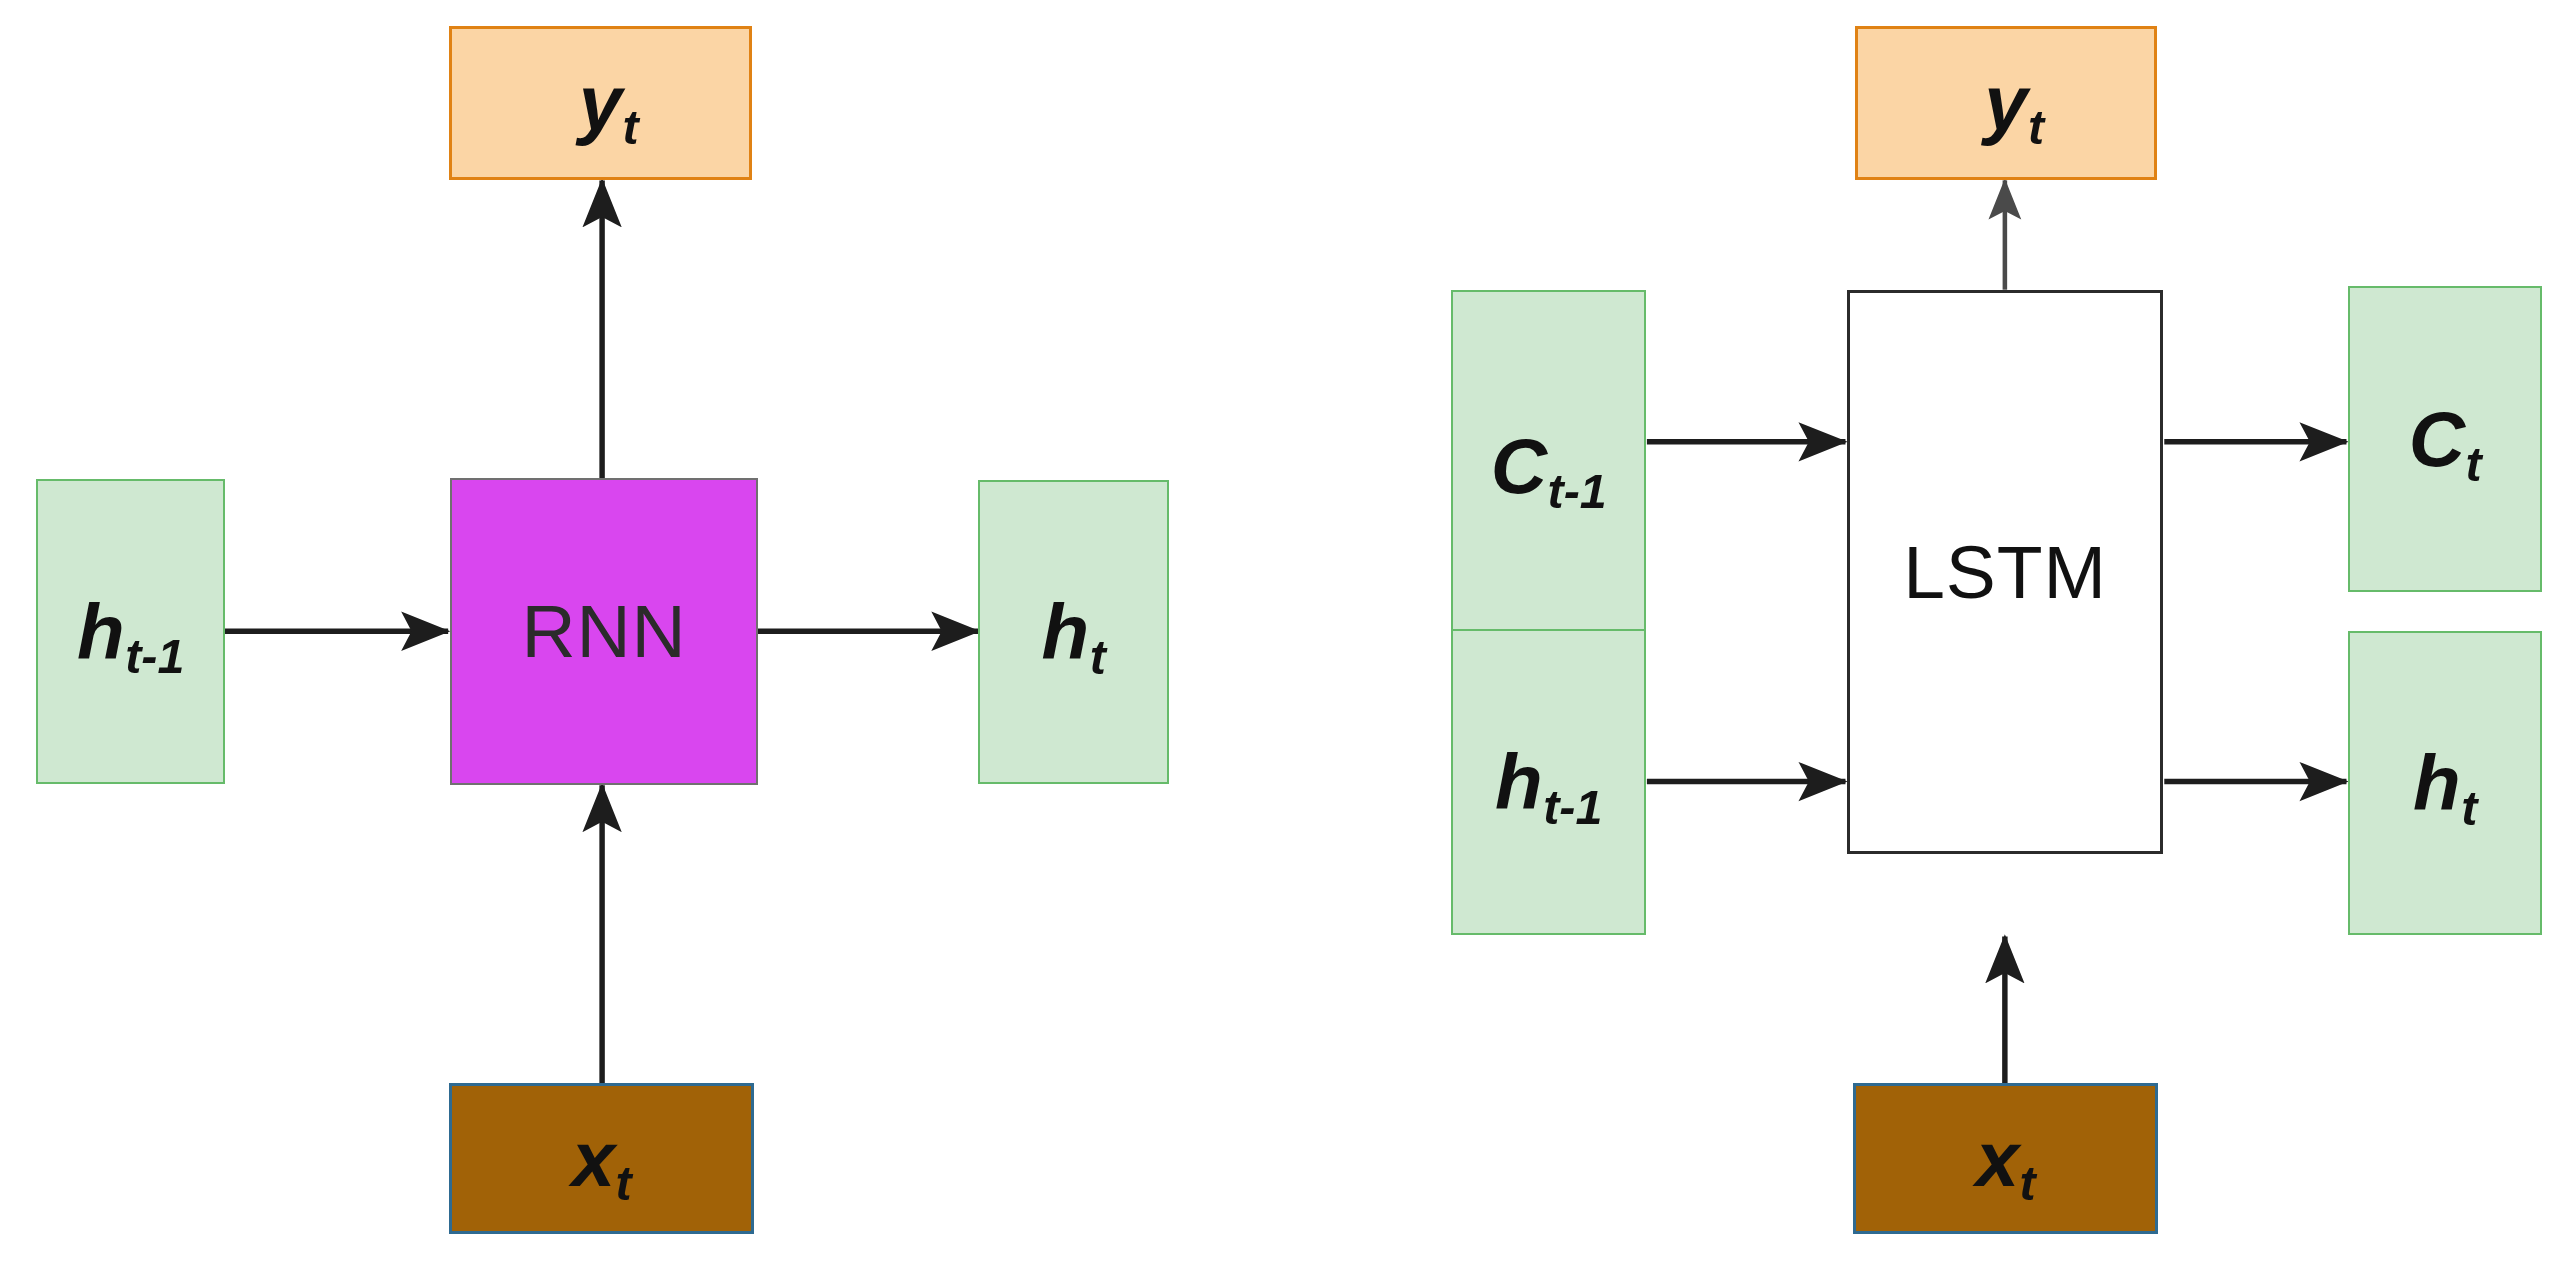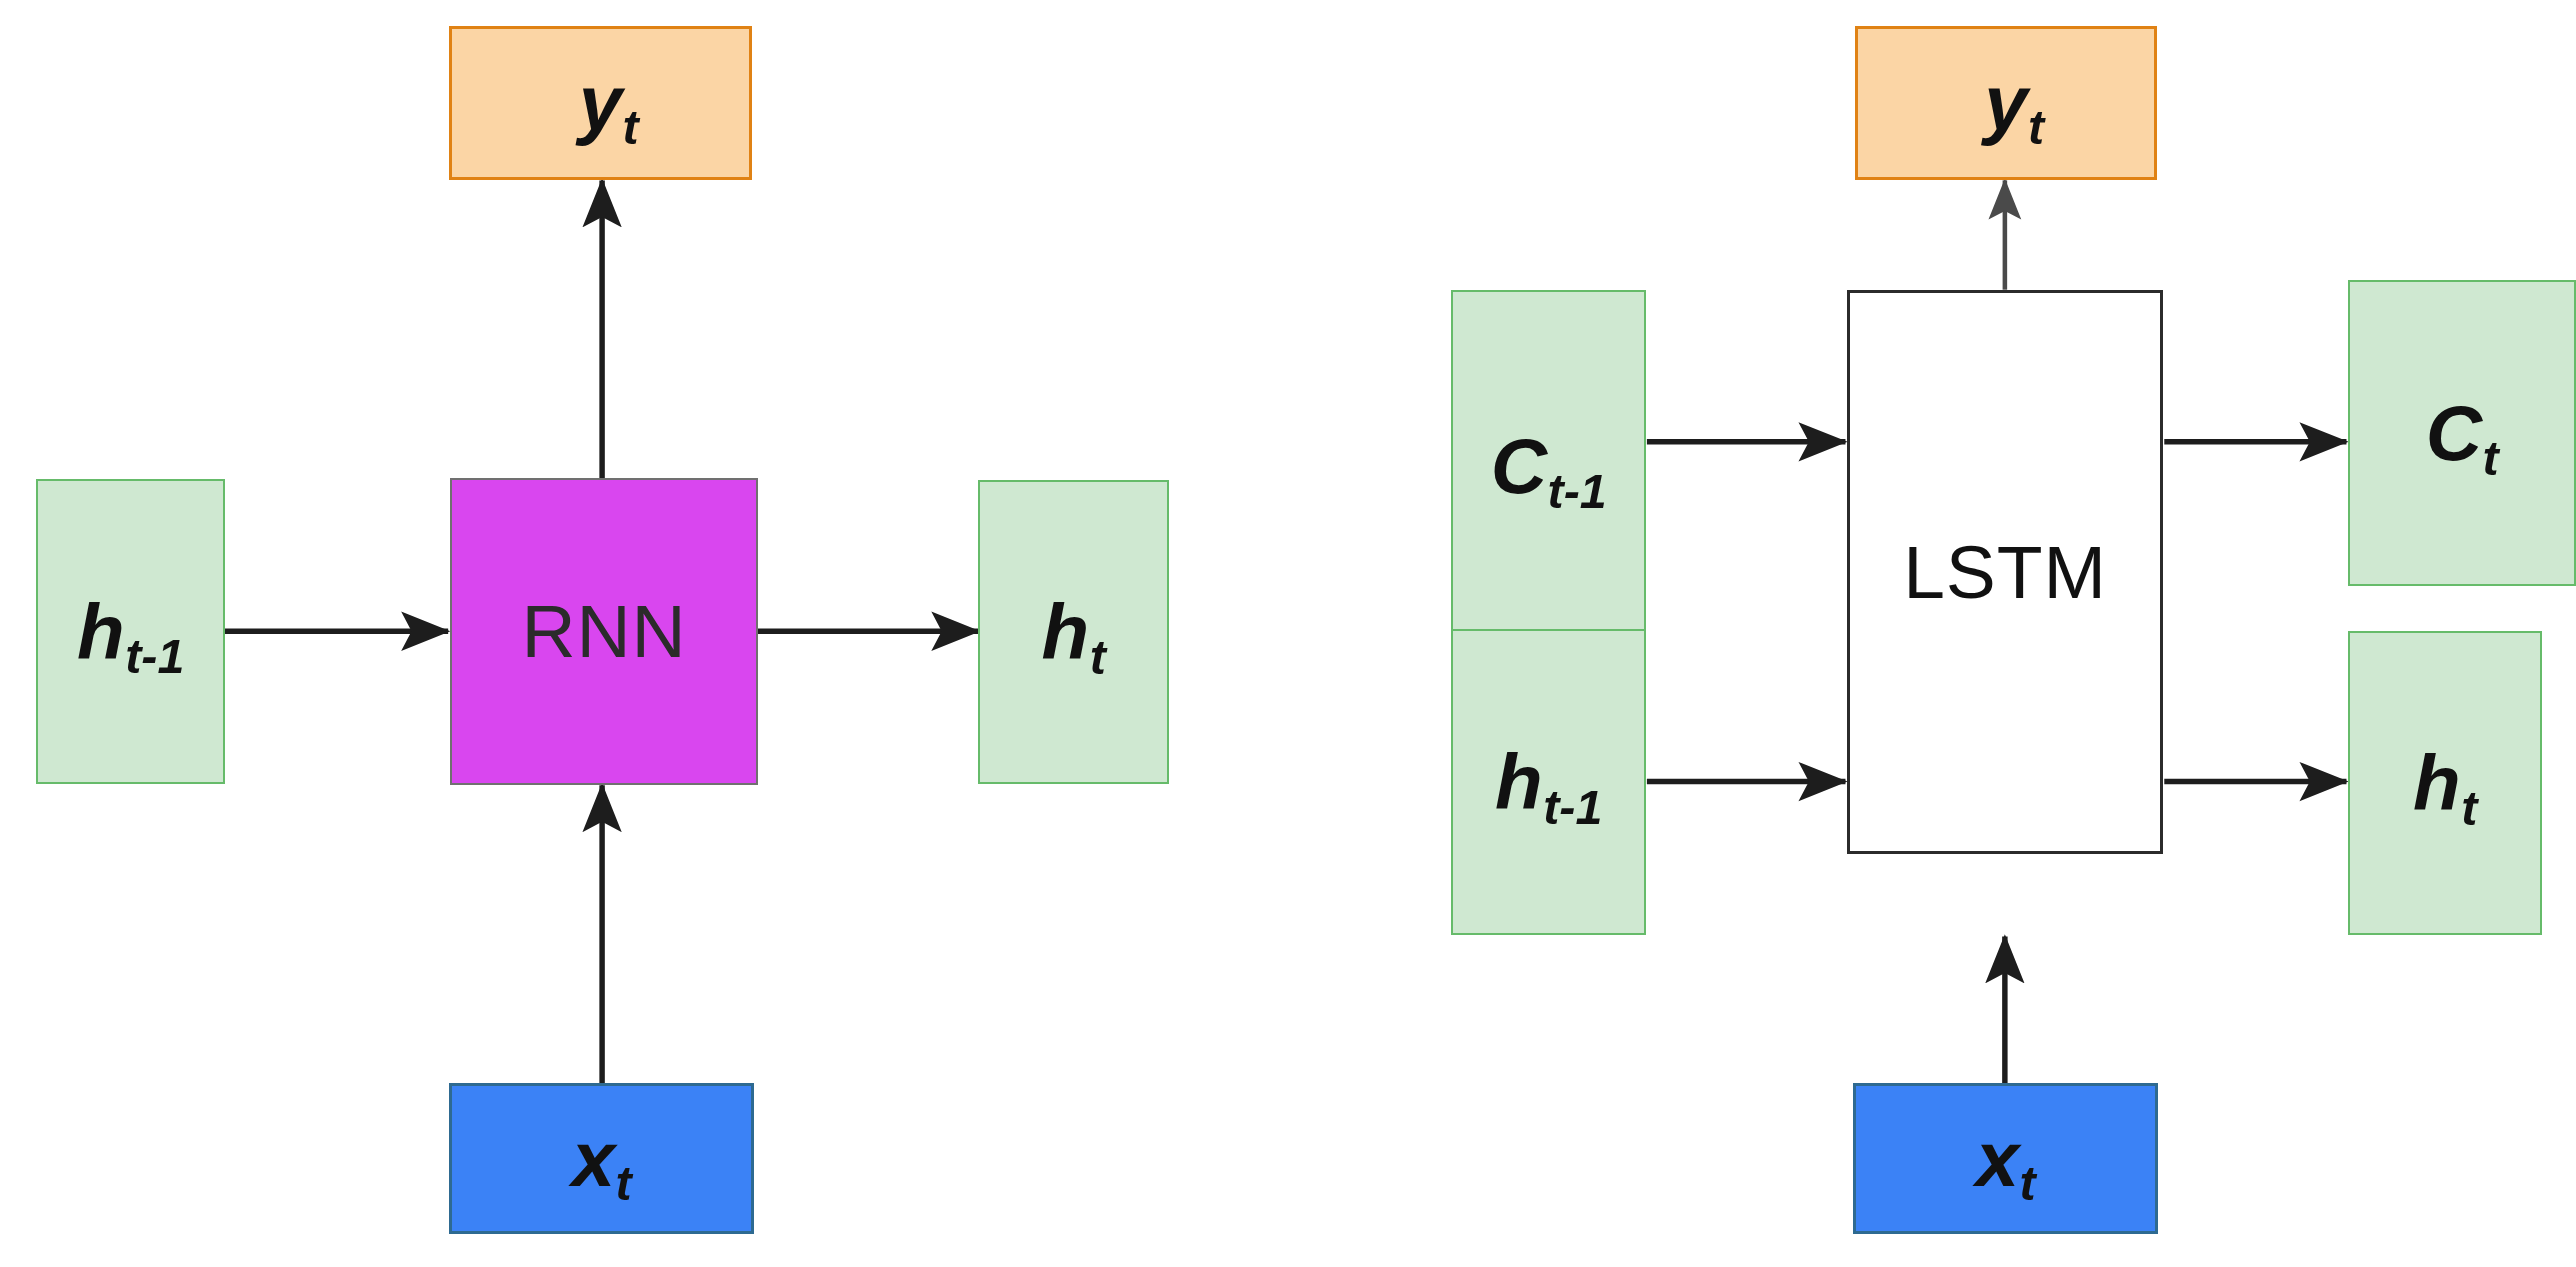--- a/index.html
+++ b/index.html
@@ -59,21 +59,21 @@
   .green {
     background: #cfe8d1;
     border: 2.7px solid #66bb6a;
   }
   .orange {
     background: #fbd5a5;
     border: 3.6px solid #e08214;
     padding-left: 16px;
   }
   .blue {
-    background: #3b82f6;
+    background: #a16207;
     border: 3.6px solid #2e6a91;
   }
   .graybox {
     background: #d946ef;
     border: 2.7px solid #707070;
   }
   .whitebox {
     background: #ffffff;
     border: 3.6px solid #2b2b2b;
   }
@@ -153,21 +153,21 @@
   </div>
 
   <div class="node green" style="left:1451px; top:629px; width:195px; height:306px;">
     <span class="lbl mathlabel"><span>h</span><sub>t-1</sub></span>
   </div>
 
   <div class="node whitebox" style="left:1847px; top:290px; width:316px; height:564px;">
     <span class="lbl blocklabel dark">LSTM</span>
   </div>
 
-  <div class="node green" style="left:2348px; top:280px; width:228px; height:306px;">
+  <div class="node green" style="left:2348px; top:286px; width:194px; height:306px;">
     <span class="lbl mathlabel"><span>C</span><sub>t</sub></span>
   </div>
 
   <div class="node green" style="left:2348px; top:631px; width:194px; height:304px;">
     <span class="lbl mathlabel"><span>h</span><sub>t</sub></span>
   </div>
 
   <div class="node blue" style="left:1853px; top:1083px; width:305px; height:151px;">
     <span class="lbl mathlabel"><span>x</span><sub>t</sub></span>
   </div>

